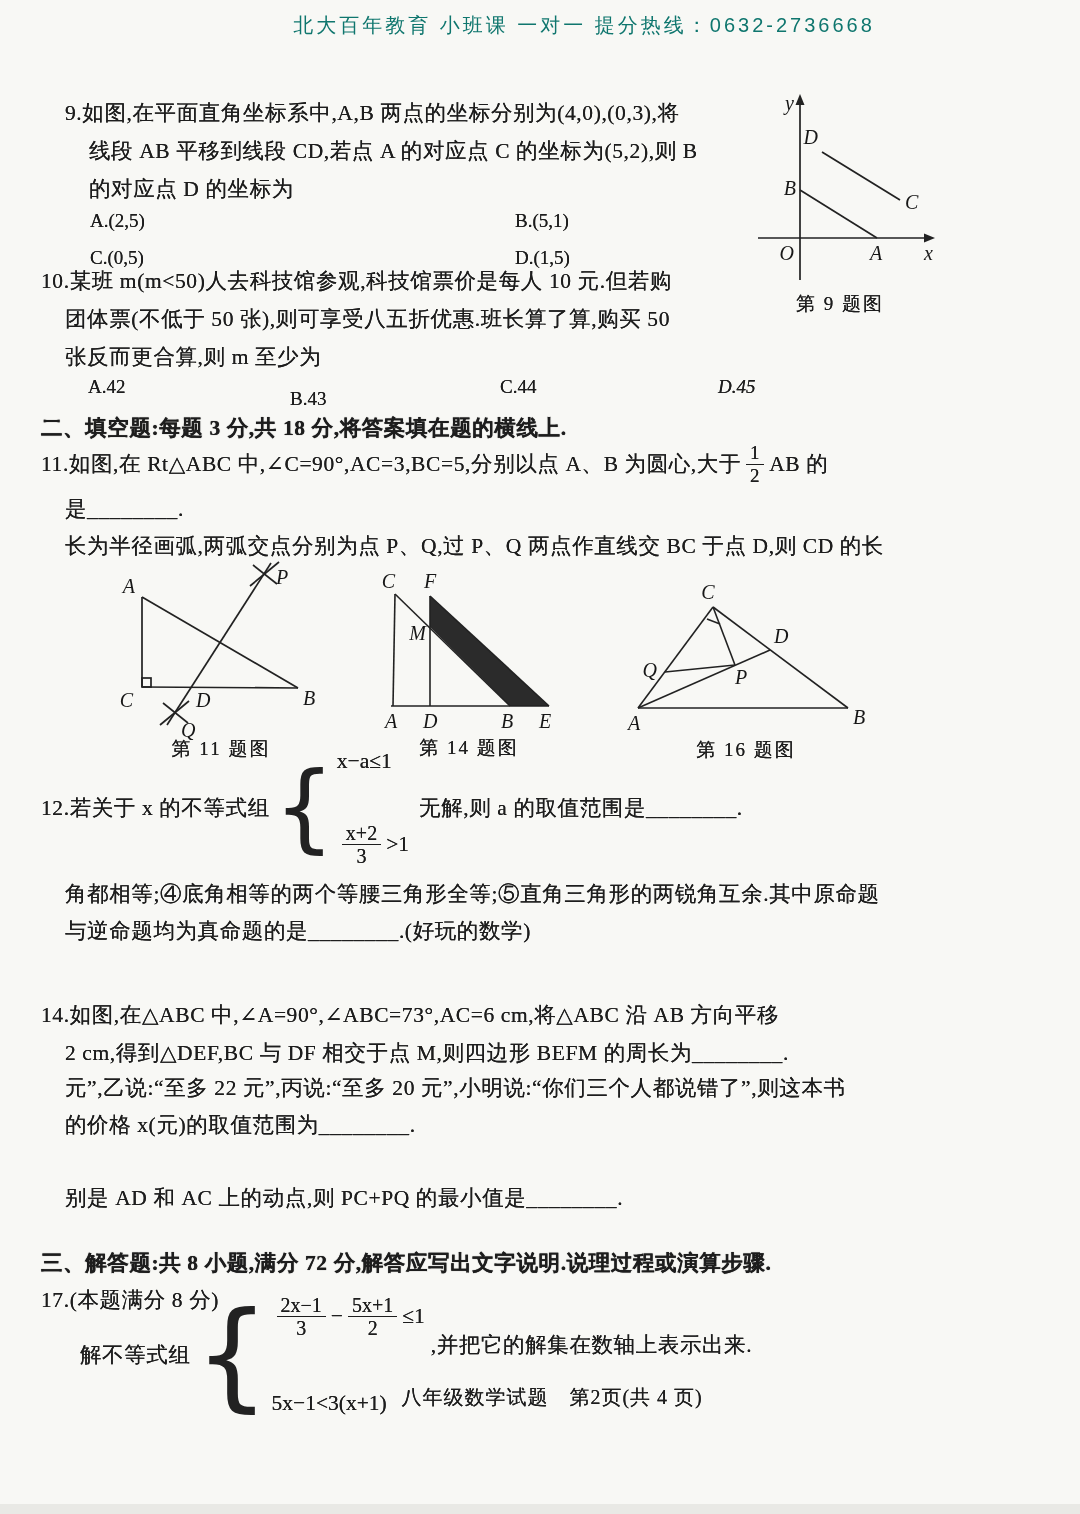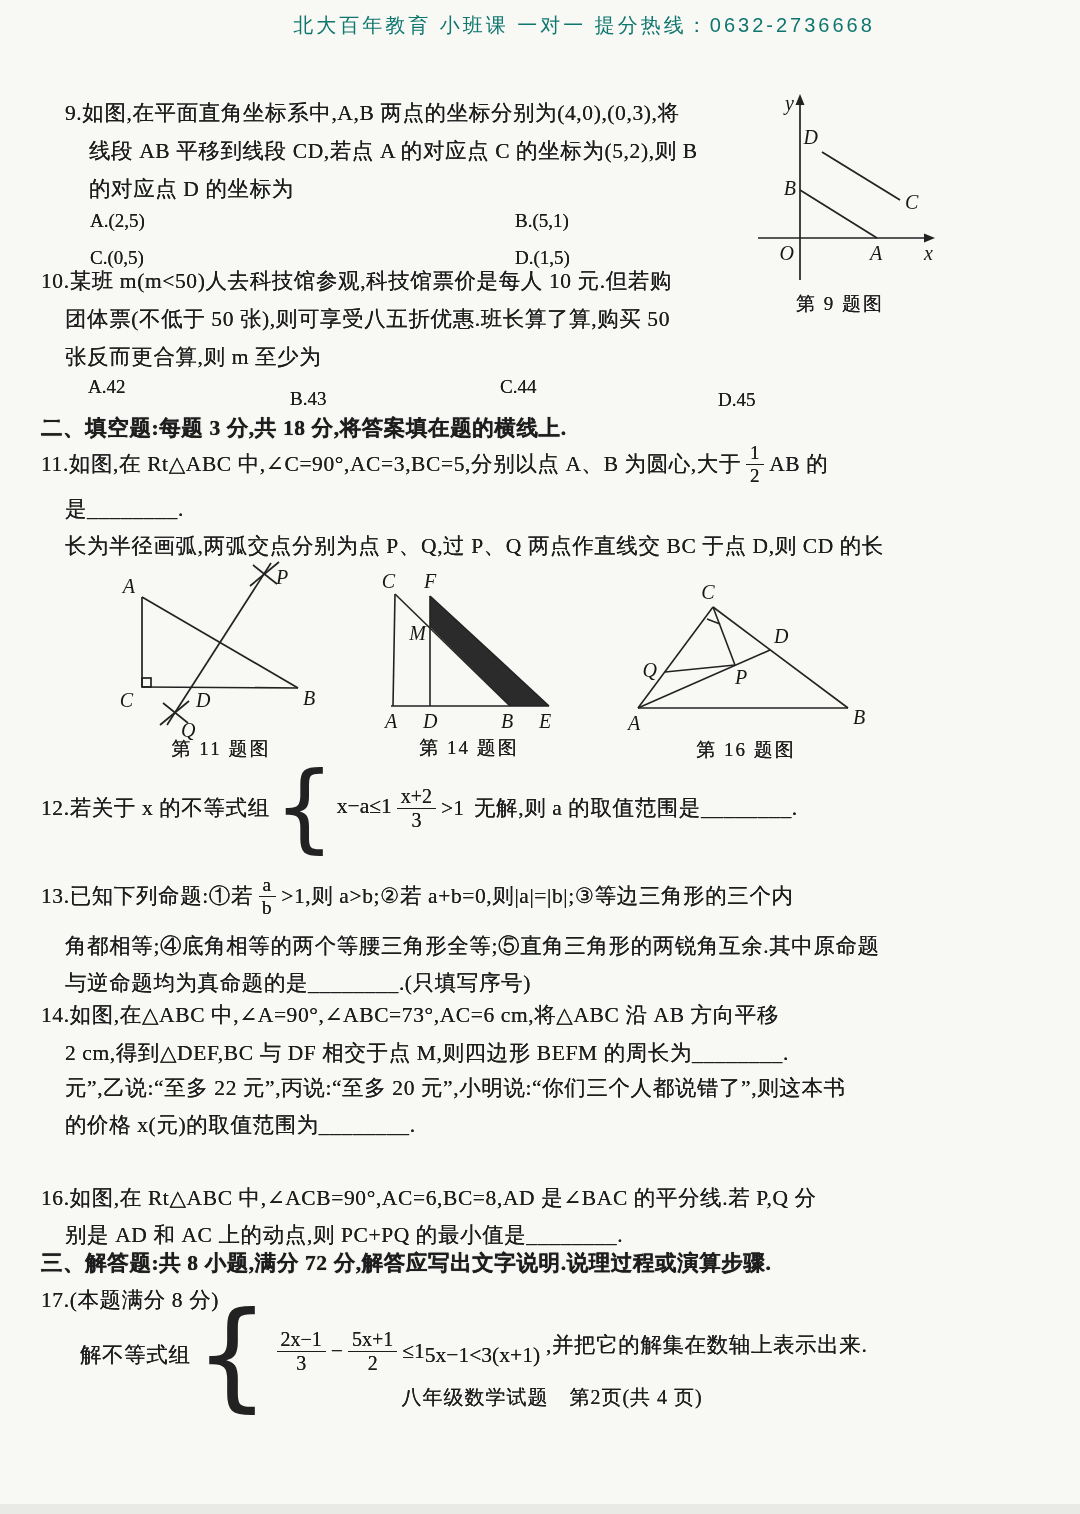--- a/index.html
+++ b/index.html
@@ -24,21 +24,21 @@
     display:inline-flex;flex-direction:column;align-items:center;
     line-height:1.12;font-size:19px;margin:0 5px;vertical-align:middle;
     text-shadow:0 0 0.5px #222;
   }
   .frac .num{padding:0 4px;border-bottom:1.7px solid #1d1d1d;}
   .frac .den{padding:0 4px;}
   .brace{
     font-family:"DejaVu Sans",sans-serif;font-weight:normal;color:#222;
     line-height:0.95;margin:0 2px 0 4px;
   }
-  .syscol{display:flex;flex-direction:row;justify-content:center;}
+  .syscol{display:flex;flex-direction:column;justify-content:center;gap:44px;}
   .sysrow{display:flex;align-items:center;font-size:21.5px;text-shadow:0 0 0.5px #222;}
   .watermark{
     top:12px;left:0;width:100%;text-align:center;
     font-family:"Liberation Sans","DejaVu Sans",sans-serif;
     font-size:20px;letter-spacing:3px;color:#0f766e;white-space:nowrap;margin-left:44px;
   }
   .footer{
     top:1384px;left:50%;transform:translateX(-46%);
     font-size:20px;letter-spacing:1px;white-space:nowrap;text-shadow:0 0 0.5px #222;
   }
@@ -86,21 +86,21 @@
 </svg>
 
 <div class="abs" style="left:41px;top:262px;">
   <div class="line">10.某班 m(m&lt;50)人去科技馆参观,科技馆票价是每人 10 元.但若购</div>
   <div class="line indent">团体票(不低于 50 张),则可享受八五折优惠.班长算了算,购买 50</div>
   <div class="line indent">张反而更合算,则 m 至少为</div>
   <div class="optwrap" style="height:40px;">
     <span class="opt" style="left:47px;top:0;">A.42</span>
     <span class="opt" style="left:249px;top:12px;">B.43</span>
     <span class="opt" style="left:459px;top:0;">C.44</span>
-    <span class="opt" style="left:677px;top:13px;">D.45</span>
+    <span class="opt" style="left:677px;top:0;font-style:italic;">D.45</span>
   </div>
 </div>
 
 <div class="abs line bold" style="left:41px;top:396px;margin-top:13px;">二、填空题:每题 3 分,共 18 分,将答案填在题的横线上.</div>
 
 <div class="abs tight" style="left:41px;top:437px;">
   <div class="sys line" style="height:54px;">
     <span>11.如图,在 Rt△ABC 中,∠C=90°,AC=3,BC=5,分别以点 A、B 为圆心,大于</span>
     <span class="frac">
       <span class="num">1</span>
@@ -181,44 +181,35 @@
         <span class="num">x+2</span>
         <span class="den">3</span>
       </span>
       <span>&gt;1</span>
     </span>
   </span>
   <span class="line" style="margin-left:10px;">无解,则 a 的取值范围是________.</span>
 </div>
 
 <div class="abs tight" style="left:41px;top:870px;">
-  <div class="sys line" style="height:52px;">
-    <span>13.已知下列命题:①若</span>
-    <span class="frac">
-      <span class="num">a</span>
-      <span class="den">b</span>
-    </span>
-    <span>&gt;1,则 a&gt;b;②若 a+b=0,则|a|=|b|;③等边三角形的三个内</span>
-  </div>
   <div class="line indent" style="margin-top:6px;">角都相等;④底角相等的两个等腰三角形全等;⑤直角三角形的两锐角互余.其中原命题</div>
-  <div class="line indent">与逆命题均为真命题的是________.(只填写序号)</div>
+  <div class="line indent">与逆命题均为真命题的是________.(好玩的数学)</div>
 </div>
 
 <div class="abs" style="left:41px;top:996px;">
   <div class="line">14.如图,在△ABC 中,∠A=90°,∠ABC=73°,AC=6 cm,将△ABC 沿 AB 方向平移</div>
   <div class="line indent">2 cm,得到△DEF,BC 与 DF 相交于点 M,则四边形 BEFM 的周长为________.</div>
 </div>
 
 <div class="abs tight" style="left:41px;top:1070px;">
   <div class="line indent">元”,乙说:“至多 22 元”,丙说:“至多 20 元”,小明说:“你们三个人都说错了”,则这本书</div>
   <div class="line indent">的价格 x(元)的取值范围为________.</div>
 </div>
 
 <div class="abs tight" style="left:41px;top:1180px;">
-  <div class="line">16.如图,在 Rt△ABC 中,∠ACB=90°,AC=6,BC=8,AD 是∠BAC 的平分线.若 P,Q 分</div>
   <div class="line indent">别是 AD 和 AC 上的动点,则 PC+PQ 的最小值是________.</div>
 </div>
 
 <div class="abs line bold" style="left:41px;top:1244px;">三、解答题:共 8 小题,满分 72 分,解答应写出文字说明.说理过程或演算步骤.</div>
 
 <div class="abs line" style="left:41px;top:1281px;">17.(本题满分 8 分)</div>
 
 <div class="abs sys" style="left:80px;top:1300px;height:110px;">
   <span class="line">解不等式组</span>
   <span class="brace" style="font-size:118px;">{</span>

